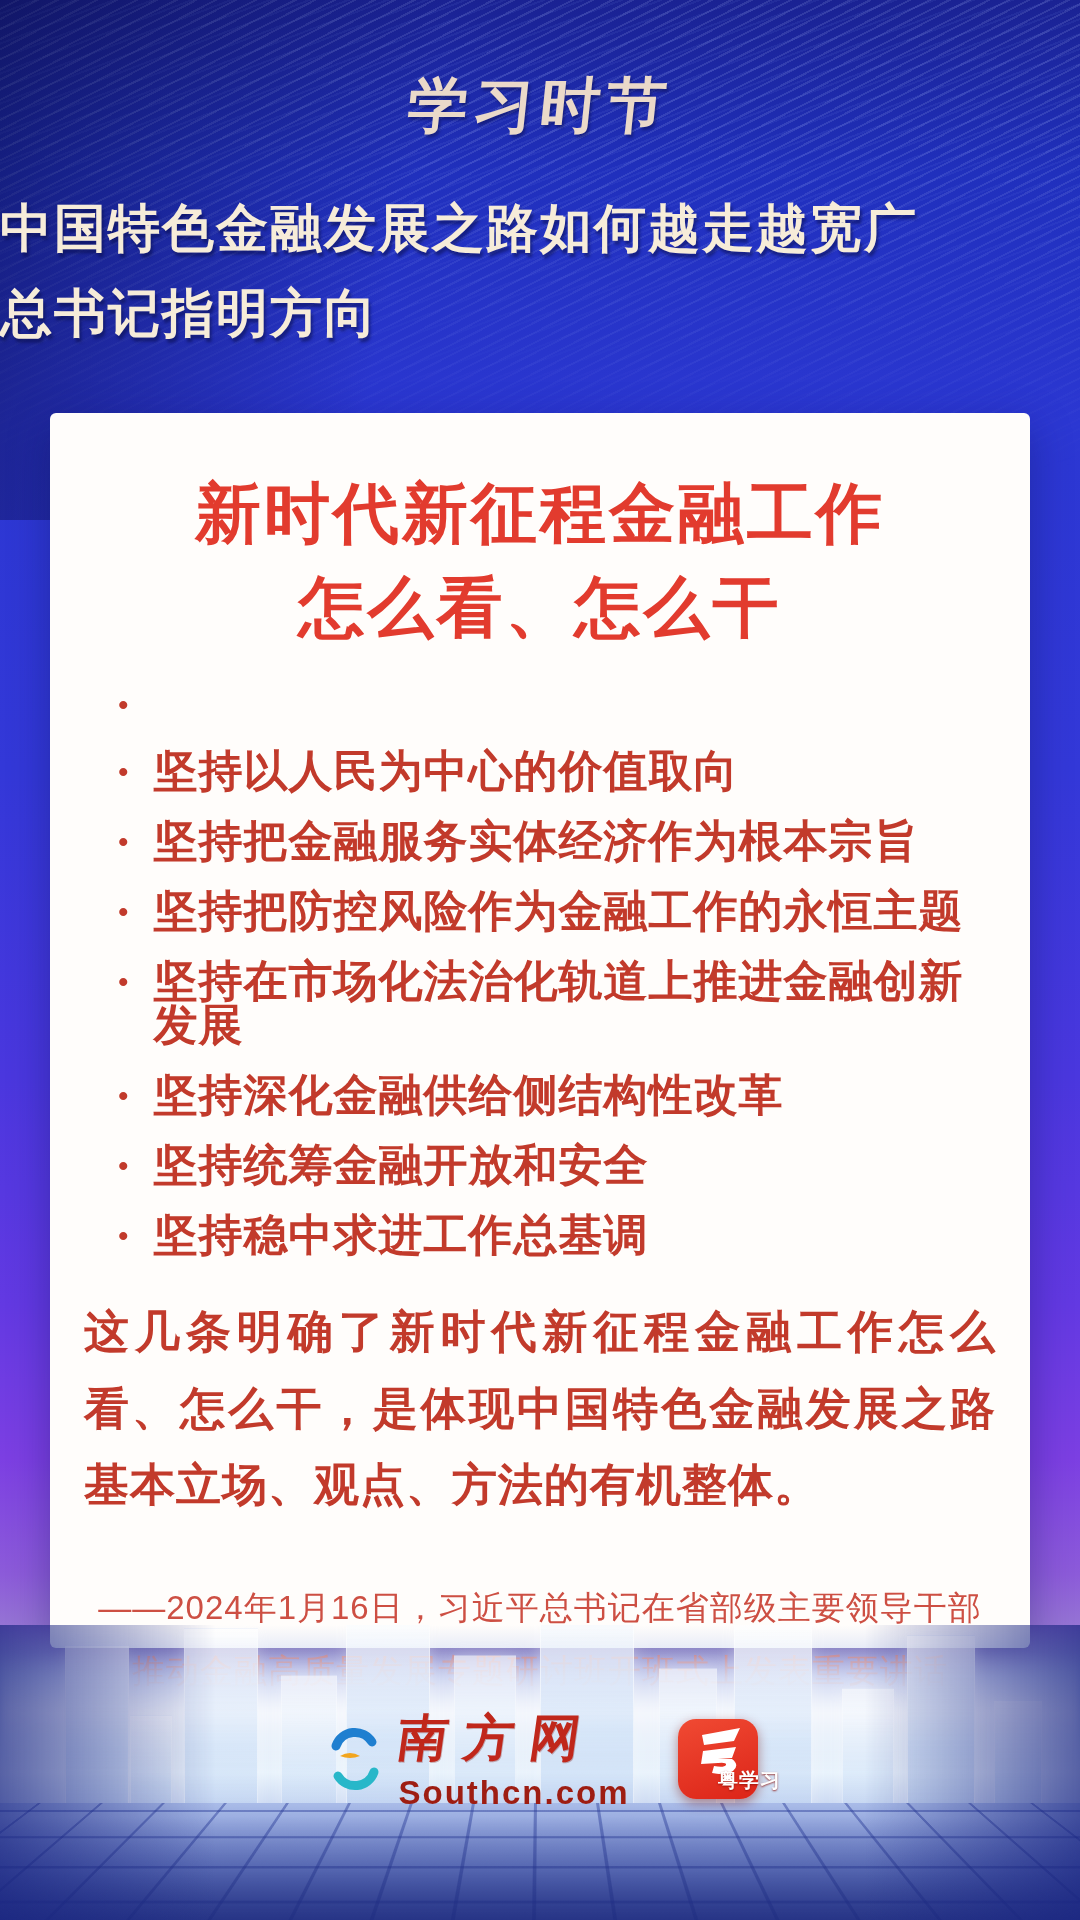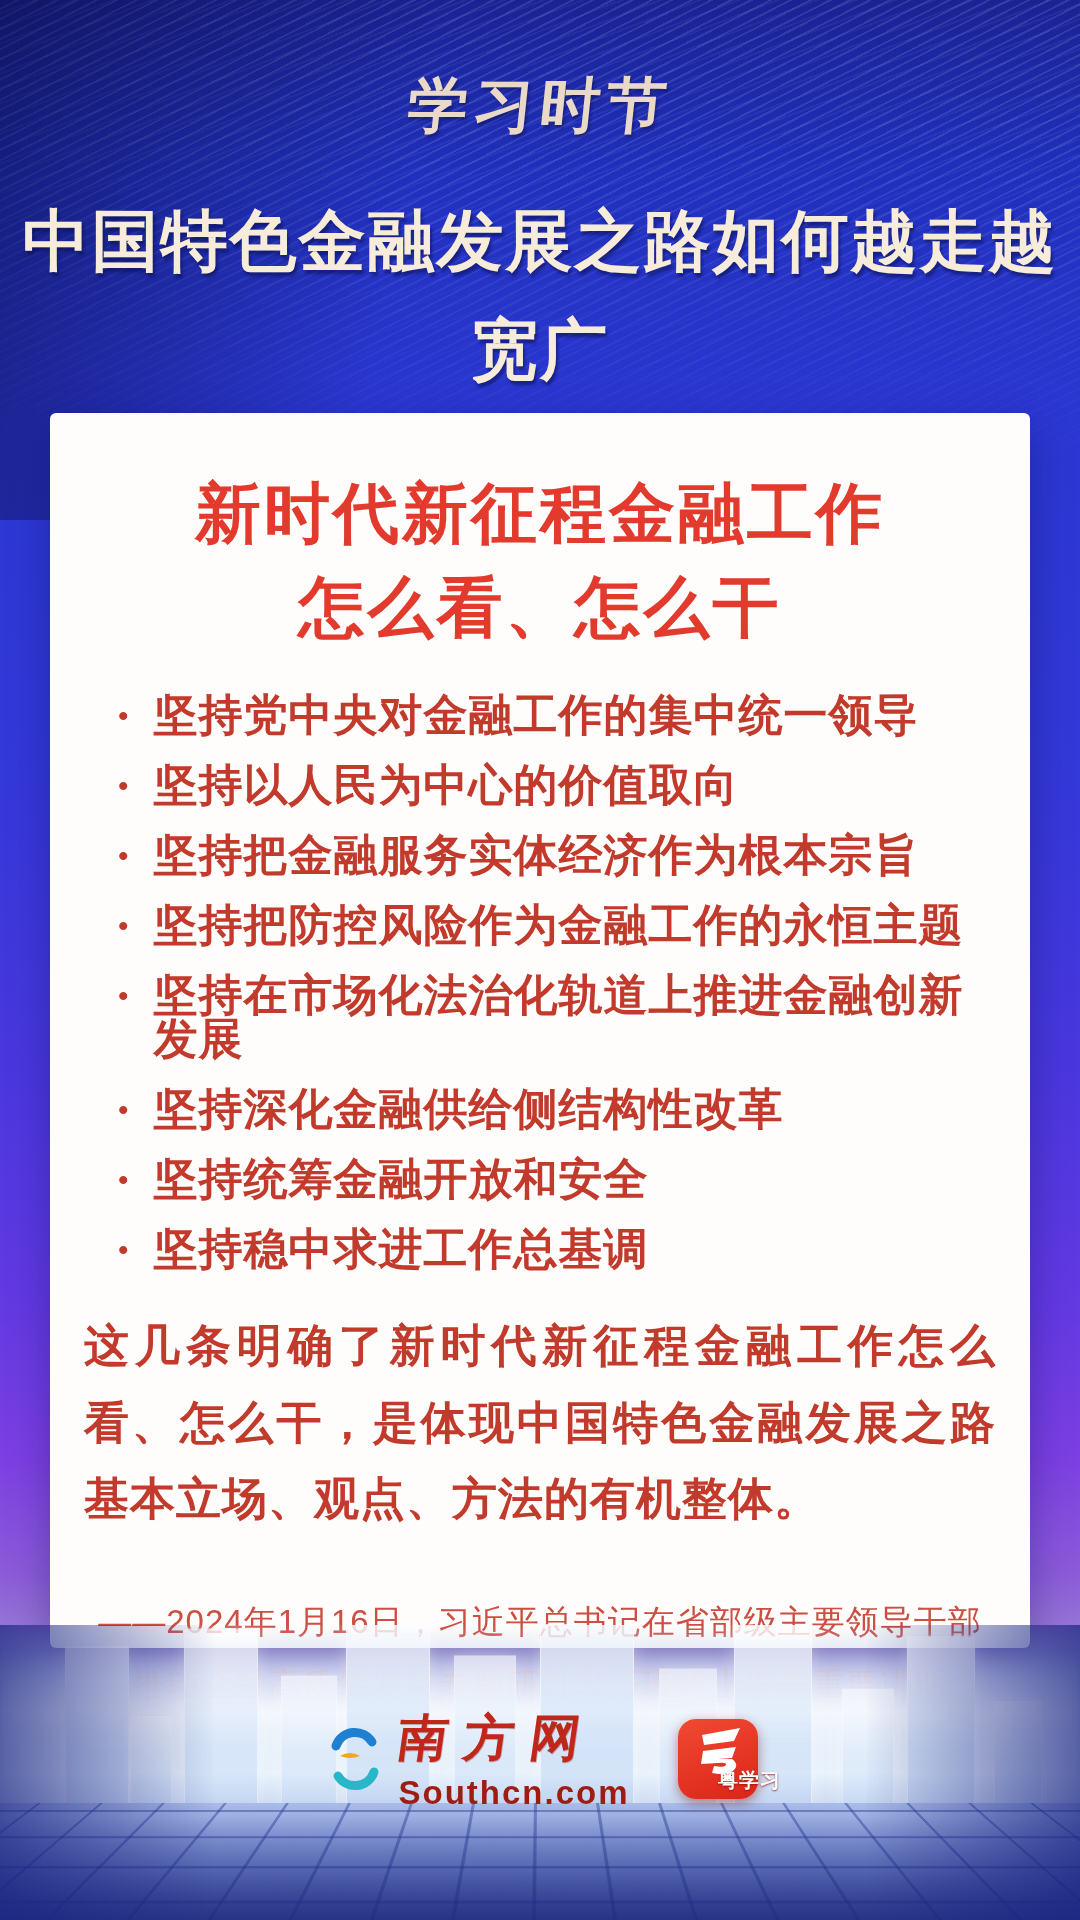--- a/index.html
+++ b/index.html
@@ -21,22 +21,22 @@
     mask:linear-gradient(#000 30%,transparent);}
   .corner-shade{position:absolute;left:0;top:0;width:1080px;height:520px;
     background:linear-gradient(102deg, rgba(8,10,60,.5), rgba(8,10,60,0) 38%);}
 
   
   .masthead{position:absolute;top:66px;left:0;width:1080px;text-align:center;
     font-size:60px;font-weight:900;color:#ead9c9;letter-spacing:6px;
     transform:skewX(-6deg);text-shadow:2px 3px 3px rgba(10,14,70,.45);}
 
   
-  .headline{position:absolute;top:186px;left:0;width:1080px;text-align:center;
-    color:#f6ecd9;font-weight:900;font-size:67px;line-height:1.63;letter-spacing:2px;
+  .headline{position:absolute;top:186px;left:0;width:1080px;
+    color:#f6ecd9;font-weight:900;font-size:52px;line-height:1.63;letter-spacing:2px;
     text-shadow:2px 4px 3px rgba(8,12,70,.5);}
 
   
   .card{position:absolute;left:50px;top:413px;width:980px;height:1235px;
     background:#fffdfb;border-radius:6px;box-shadow:0 14px 40px rgba(10,15,80,.35);
     box-sizing:border-box;padding:48px 26px 0;}
   .card-title{margin:6px 0 0;text-align:center;color:#e23b2e;
     font-size:66px;font-weight:900;line-height:1.42;letter-spacing:3px;}
   .bullets{list-style:none;margin:40px 0 0;padding:0 0 0 42px;}
   .bullets li{display:flex;align-items:baseline;color:#c23a2b;
@@ -116,21 +116,20 @@
   </div>
 
   <section class="card">
     <h2 class="card-title">
       <div>新时代新征程金融工作</div>
       <div>怎么看、怎么干</div>
     </h2>
     <ul class="bullets">
       <li>
           <span class="dot">•</span>
-          <span>坚持党中央对金融工作的集中统一领导</span>
         </li>
       <li>
           <span class="dot">•</span>
           <span>坚持以人民为中心的价值取向</span>
         </li>
       <li>
           <span class="dot">•</span>
           <span>坚持把金融服务实体经济作为根本宗旨</span>
         </li>
       <li>

